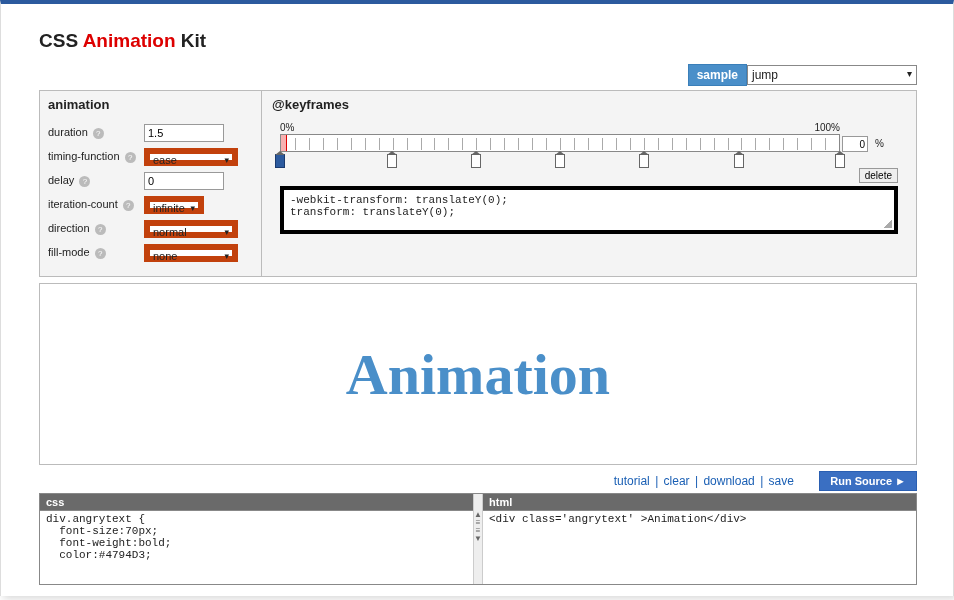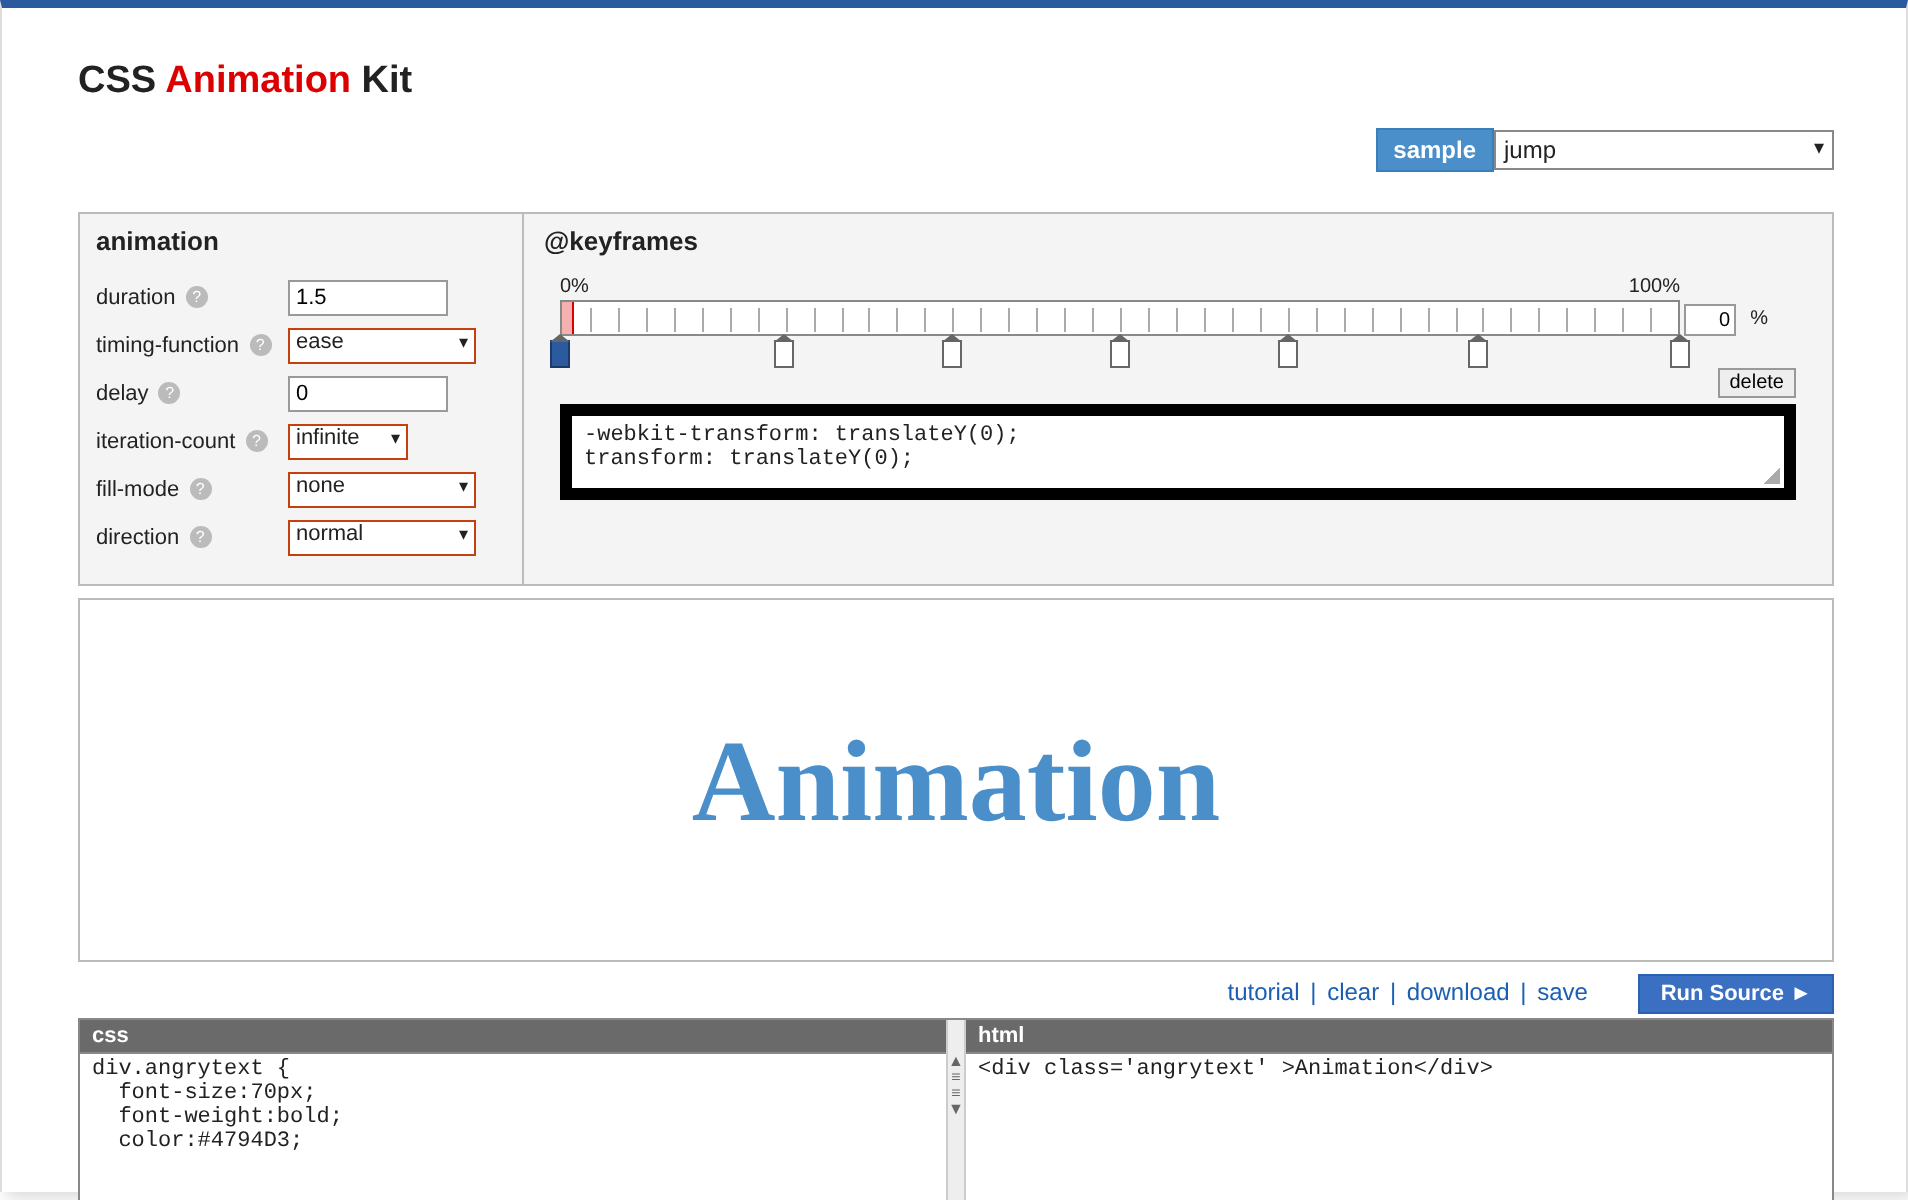--- a/index.html
+++ b/index.html
@@ -1,50 +1,50 @@
 <!DOCTYPE html>
 <html><head>
 <meta charset="utf-8">
 <style>
 * { box-sizing: border-box; margin: 0; padding: 0; }
 body { font-family: Arial, Helvetica, sans-serif; font-size: 12px; color: #222; background: #fff; width: 954px; height: 600px; overflow: hidden; position: relative; }
 .frame { border-top: 4px solid #2c5a9e; border-left: 1px solid #ddd; border-right: 1px solid #ddd; box-shadow: 3px 3px 8px rgba(0,0,0,0.15); padding: 0 0 0 0; height: 596px; position: relative; background: #fff; }
 .inner { padding: 26px 36px 0 38px; height: 100%; position: relative; }
 .title { font-size: 19px; font-weight: bold; margin-bottom: 12px; }
 .title .accent { color: #d00; }
-.sample-row { text-align: right; margin-bottom: 20px; }
+.sample-row { text-align: right; margin-bottom: 4px; }
 .sample-label { display: inline-block; background: #4a8fc9; color: #fff; font-weight: bold; padding: 3px 8px; border: 1px solid #3a7fb9; font-size: 12px; vertical-align: middle; }
 .sample-select { display: inline-block; width: 170px; border: 1px solid #888; padding: 2px 4px; font-size: 12px; background: #fff; vertical-align: middle; position: relative; text-align: left; }
 .sample-select::after { content: "▾"; position: absolute; right: 4px; top: 2px; font-size: 10px; }
 .panels { display: flex; border: 1px solid #bbb; background: #f4f4f4; }
 .panel-anim { width: 222px; border-right: 1px solid #bbb; padding: 6px 8px 10px 8px; }
 .panel-kf { flex: 1; padding: 6px 10px 10px 10px; }
 .panel-head { font-weight: bold; font-size: 13px; margin-bottom: 10px; color: #222; }
 .prop-row { display: flex; align-items: center; margin-bottom: 3px; height: 21px; }
 .prop-label { width: 96px; font-size: 11px; }
 .help-icon { display: inline-block; width: 11px; height: 11px; border-radius: 50%; background: #bbb; color: #fff; font-size: 8px; line-height: 11px; text-align: center; margin-left: 2px; vertical-align: middle; }
 .prop-input { width: 80px; height: 18px; border: 1px solid #999; padding: 0 3px; font-size: 11px; background: #fff; }
-.prop-select { width: 94px; height: 18px; border: 1px solid #c2410c; padding: 0 3px; font-size: 11px; background: #fff; position: relative; display: inline-block; }
+.prop-select { width: 94px; height: 18px; border: 6px solid #c2410c; padding: 0 3px; font-size: 11px; background: #fff; position: relative; display: inline-block; }
 .prop-select::after { content: "▾"; position: absolute; right: 3px; top: 1px; font-size: 9px; }
 .play-btn { width: 18px; height: 18px; background: #5cb85c; border: 1px solid #449d44; border-radius: 2px; margin-left: 3px; display: inline-flex; align-items: center; justify-content: center; color: #fff; font-size: 9px; }
 .timeline { position: relative; margin: 6px 8px 0 8px; height: 56px; }
 .tl-label-left { position: absolute; left: 0; top: 0; font-size: 10px; }
 .tl-label-right { position: absolute; right: 58px; top: 0; font-size: 10px; }
 .tl-pct-input { position: absolute; right: 30px; top: 14px; width: 26px; height: 16px; border: 1px solid #999; font-size: 10px; text-align: right; padding-right: 2px; background: #fff; }
 .tl-pct-unit { position: absolute; right: 14px; top: 16px; font-size: 10px; }
 .tl-delete { position: absolute; right: 0; top: 46px; border: 1px solid #999; background: #eee; font-size: 10px; padding: 1px 5px; }
 .ruler { position: absolute; left: 0; right: 58px; top: 12px; height: 18px; border: 1px solid #888; background: #fff; display: flex; }
 .ruler .tick { flex: 1; border-left: 1px solid #aaa; height: 12px; margin-top: 3px; }
 .ruler .tick:first-child { border-left: none; }
 .ruler .redbar { position: absolute; left: 0; top: 0; width: 6px; height: 16px; background: #f7b0b0; border-right: 1px solid #d00; }
 .kf-markers { position: absolute; left: 0; right: 58px; top: 32px; height: 18px; }
 .kf-marker { position: absolute; top: 0; width: 10px; height: 14px; border: 1px solid #666; background: #fff; transform: translateX(-50%); }
 .kf-marker::before { content: ""; position: absolute; top: -4px; left: -1px; width: 0; height: 0; border-left: 5px solid transparent; border-right: 5px solid transparent; border-bottom: 4px solid #666; }
 .kf-marker.active { background: #2c5a9e; border-color: #1a3a6e; }
-.kf-code { margin: 8px 8px 0 8px; border: 6px solid #000000; background: #fff; padding: 4px 6px; font-family: "Courier New", monospace; font-size: 11px; height: 48px; white-space: pre; overflow: hidden; position: relative; }
+.kf-code { margin: 8px 8px 0 8px; border: 4px solid #000000; background: #fff; padding: 4px 6px; font-family: "Courier New", monospace; font-size: 11px; height: 48px; white-space: pre; overflow: hidden; position: relative; }
 .kf-code::after { content: ""; position: absolute; right: 2px; bottom: 2px; width: 8px; height: 8px; background: linear-gradient(135deg, transparent 50%, #aaa 50%); }
 .run-row { margin: 8px 8px 0 8px; display: flex; align-items: center; gap: 4px; font-size: 10px; }
 .run-btn { background: #3a6fc2; color: #fff; border: 1px solid #2a5fb2; padding: 3px 10px; font-size: 11px; font-weight: bold; border-radius: 2px; }
 .fmt-sel { border: 1px solid #999; background: #fff; padding: 1px 12px 1px 4px; font-size: 10px; position: relative; display: inline-block; }
 .fmt-sel::after { content: "▾"; position: absolute; right: 2px; top: 0; font-size: 9px; }
 .preview { border: 1px solid #bbb; margin-top: 6px; height: 182px; display: flex; align-items: center; justify-content: center; background: #fff; }
 .preview-text { font-family: Georgia, "Times New Roman", serif; font-weight: bold; font-size: 58px; color: #4a8fc9; }
 .links-row { text-align: right; margin-top: 6px; font-size: 12px; }
 .links-row a { color: #1a5fb4; text-decoration: none; }
 .links-row .sep { color: #1a5fb4; margin: 0 2px; }
@@ -83,26 +83,26 @@
     </div>
     <div class="prop-row">
       <span class="prop-label"><span>delay</span> <span class="help-icon">?</span></span>
       <input class="prop-input" value="0" style="">
     </div>
     <div class="prop-row">
       <span class="prop-label"><span>iteration-count</span> <span class="help-icon">?</span></span>
       <span class="prop-select" style="width:60px">infinite</span>
     </div>
     <div class="prop-row">
+      <span class="prop-label"><span>direction</span> <span class="help-icon">?</span></span>
+      <span class="prop-select">normal</span>
+    </div>
+    <div class="prop-row">
       <span class="prop-label"><span>fill-mode</span> <span class="help-icon">?</span></span>
       <span class="prop-select">none</span>
-    </div>
-    <div class="prop-row">
-      <span class="prop-label"><span>direction</span> <span class="help-icon">?</span></span>
-      <span class="prop-select">normal</span>
     </div>
   </div>
 
   <div class="panel-kf">
     <div class="panel-head">@keyframes</div>
     <div class="timeline">
       <span class="tl-label-left">0%</span>
       <span class="tl-label-right">100%</span>
       <div class="ruler">
         <div class="redbar"></div>

